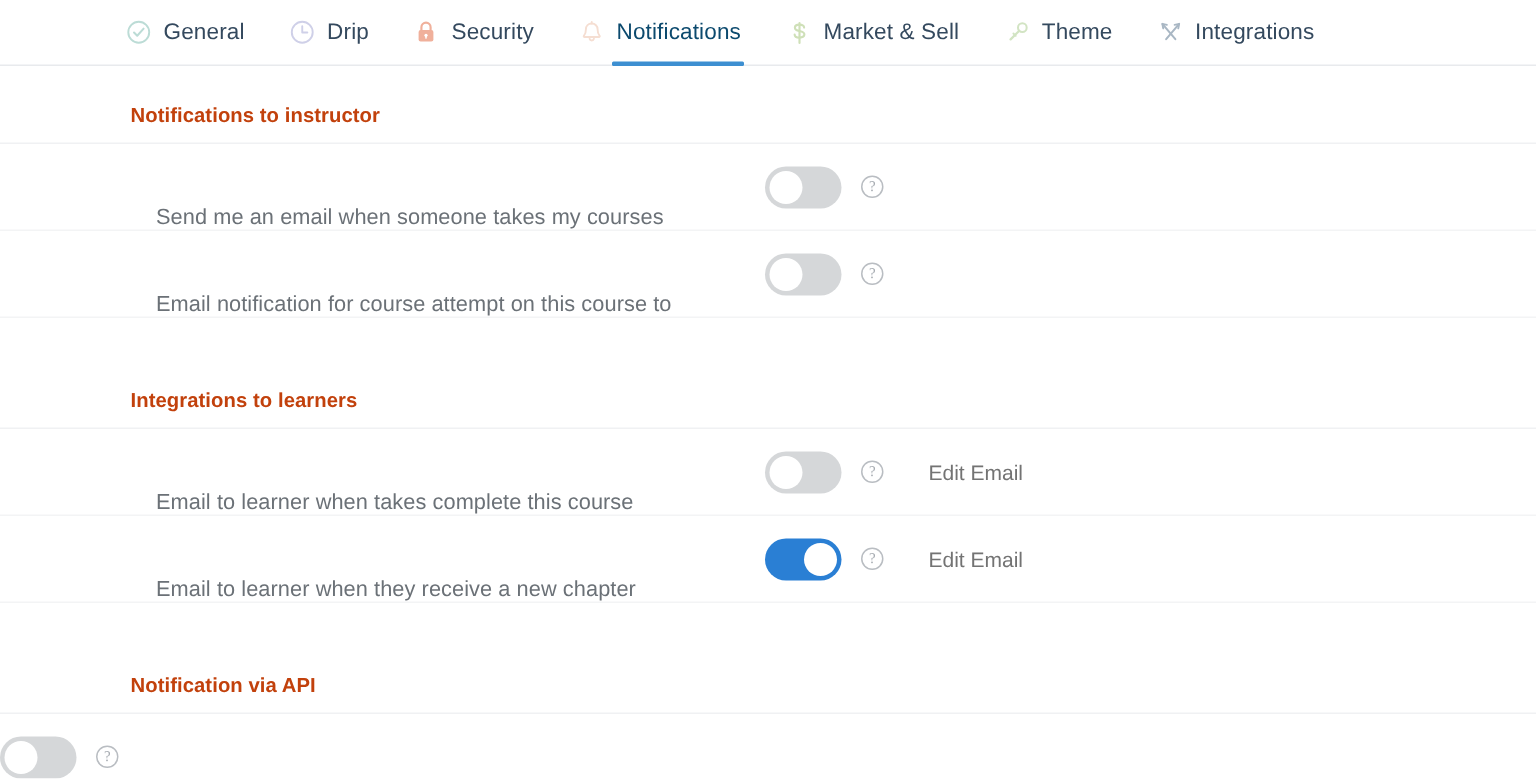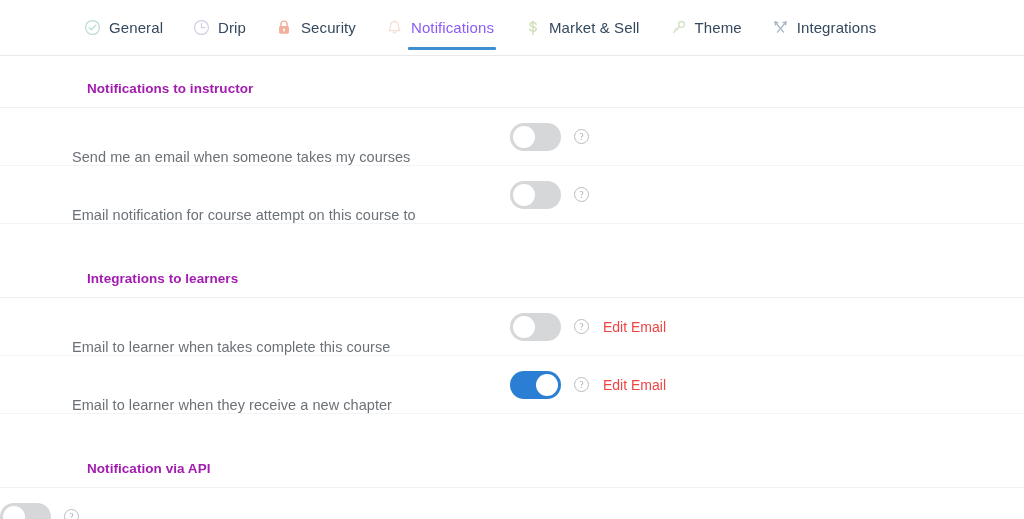--- a/index.html
+++ b/index.html
@@ -14,21 +14,21 @@
   .app {
     position: relative;
     width: 1024px;
     height: 519px;
     background: #ffffff;
   }
 
   
   .tabbar {
     position: relative;
-    height: 56px;
+    height: 44px;
     display: flex;
     align-items: center;
     padding-left: 84px;
     background: #ffffff;
     border-bottom: 1px solid #e8eaed;
   }
   .tab {
     display: flex;
     align-items: center;
     gap: 8px;
@@ -38,21 +38,21 @@
     position: relative;
     cursor: pointer;
     white-space: nowrap;
   }
   .tab .tab-label {
     font-size: 15px;
     color: #34495e;
     letter-spacing: 0.1px;
   }
   .tab.active .tab-label {
-    color: #8b5cf6;
+    color: #0c4a6e;
     font-weight: 400;
   }
   .tab.active::after {
     content: "";
     position: absolute;
     left: 22px;
     right: -2px;
     bottom: 0;
     height: 3px;
     background: #3d8fd1;
@@ -72,21 +72,21 @@
   .content {
     position: relative;
     padding: 0;
   }
 
   .section { position: relative; }
 
   .section-title {
     font-size: 13.5px;
     font-weight: bold;
-    color: #a21caf;
+    color: #c2410c;
     padding: 0 0 0 87px;
     letter-spacing: 0.05px;
   }
 
   .section-head {
     height: 52px;
     display: flex;
     align-items: flex-end;
     padding-bottom: 11px;
     border-bottom: 1px solid #f0f1f3;
@@ -96,21 +96,21 @@
     position: relative;
     height: 58px;
     display: flex;
     align-items: center;
     border-bottom: 1px solid #f3f4f5;
   }
 
   .row-label {
     font-size: 14.5px;
     color: #6b7177;
-    padding-left: 72px;
+    padding-left: 104px;
     width: 510px;
     letter-spacing: 0.05px;
     margin-top: 40px;
   }
 
   .row-controls {
     display: flex;
     align-items: center;
     gap: 0;
     margin-left: 0;
@@ -150,23 +150,23 @@
     line-height: 13px;
     text-align: center;
     margin-left: 13px;
     flex: 0 0 auto;
     font-family: "Liberation Serif", serif;
     cursor: pointer;
     user-select: none;
   }
 
   .edit-link {
-    margin-left: 14px;
+    margin-left: 30px;
     font-size: 14px;
-    color: #ef4444;
+    color: #737373;
     cursor: pointer;
     white-space: nowrap;
   }
 
   .spacer-row { height: 22px; background: #ffffff; }
 </style>
 </head>
 <body>
 
 <div class="app">

